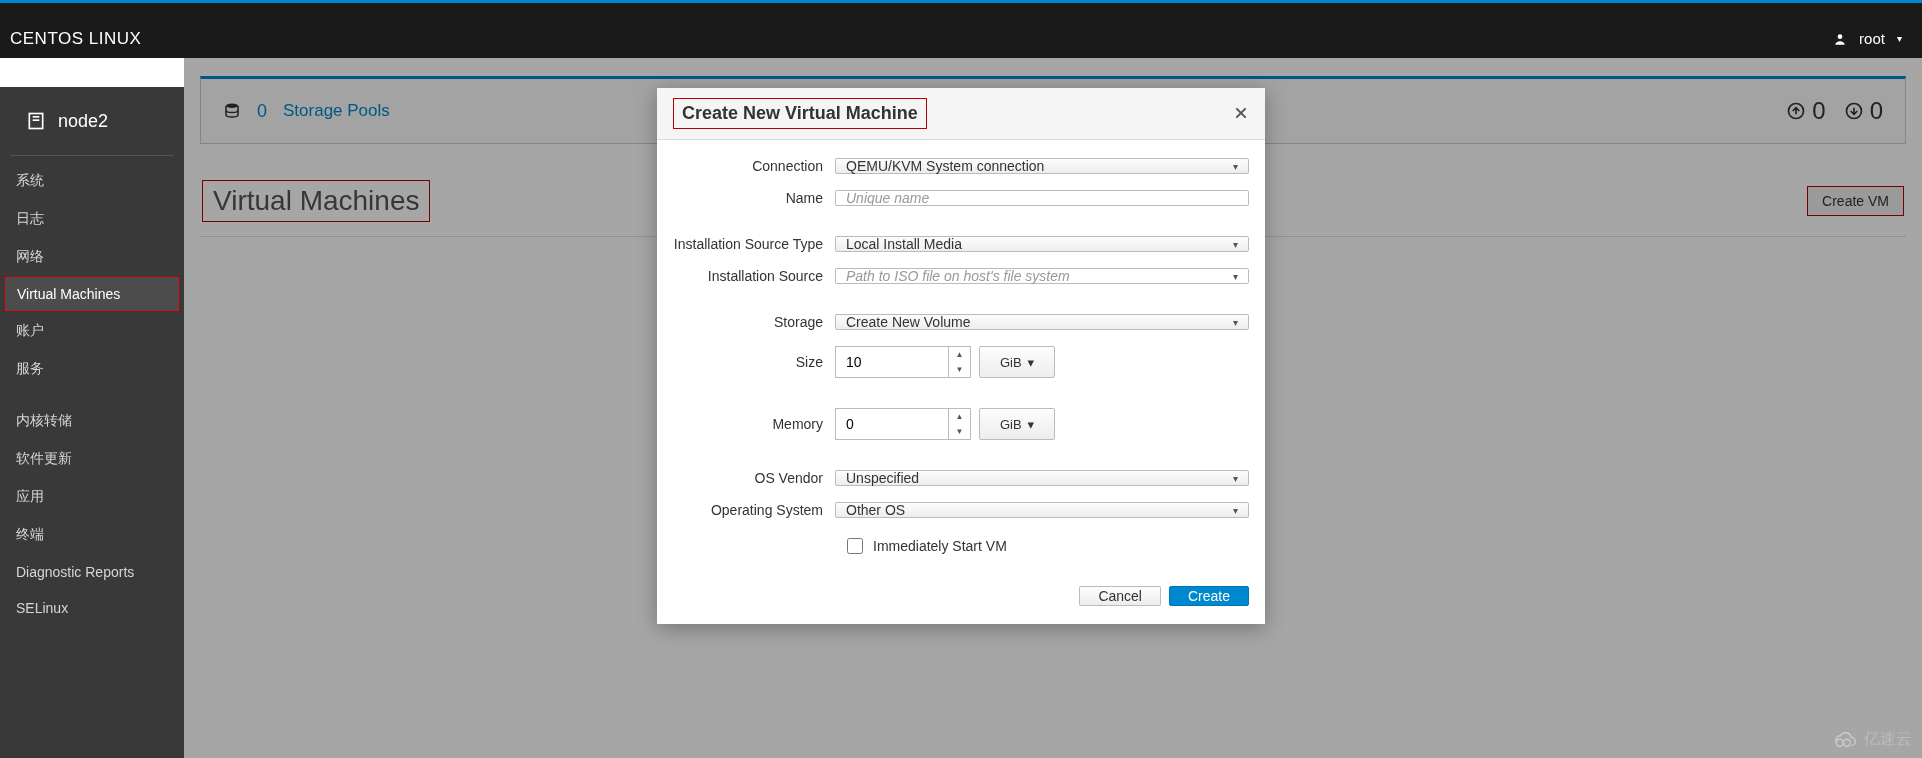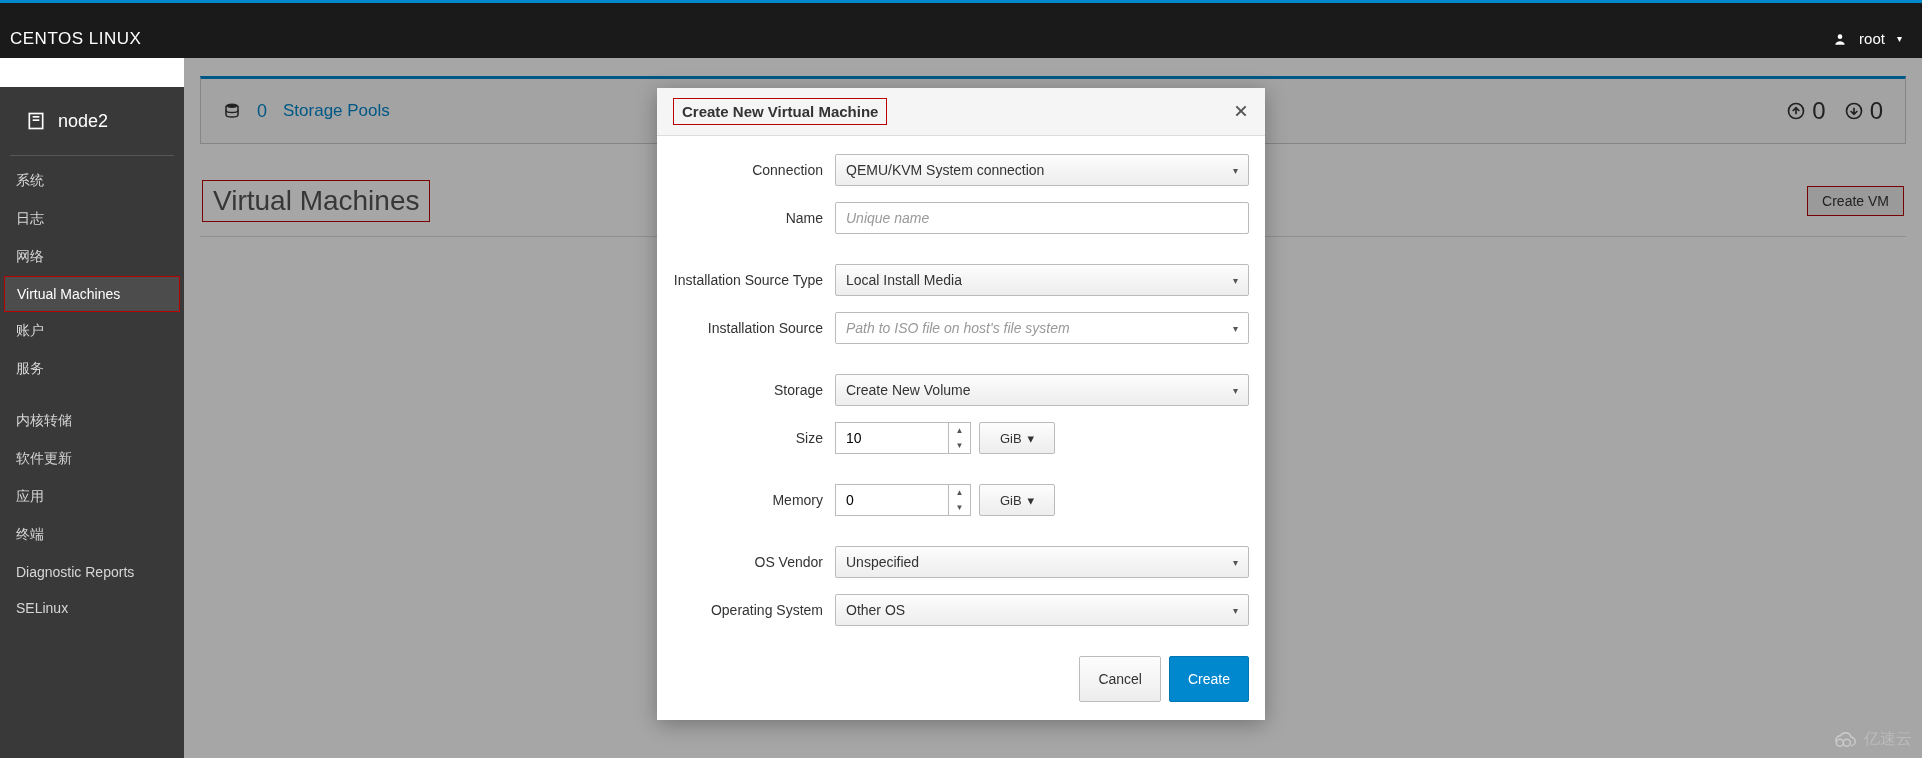--- a/index.html
+++ b/index.html
@@ -21,40 +21,40 @@
   .pools-left .count { color:#0088ce; font-size:18px;}
   .pools-right { display:flex; align-items:center; gap:18px; color:#333; font-size:24px;}
   .pools-right .stat { display:flex; align-items:center; gap:6px;}
   .vm-header { display:flex; align-items:center; justify-content: space-between; margin-top: 36px; padding: 0 2px 14px; border-bottom: 1px solid #ddd;}
   .vm-title { font-size: 28px; color:#555; padding:4px 10px; border:1px solid #b00;}
   .create-vm-btn { border:1px solid #b00; background:#ededed; color:#333; padding:6px 14px; font-size:14px; cursor:pointer;}
   
   .overlay { position:absolute; inset:0; background:rgba(0,0,0,0.35); }
   .modal { position:absolute; left:50%; top:88px; transform:translateX(-50%); width:608px; background:#fff; box-shadow:0 4px 20px rgba(0,0,0,.3); }
   .modal-header { display:flex; align-items:center; justify-content:space-between; padding:10px 16px; background:#f5f5f5; border-bottom:1px solid #ddd;}
-  .modal-title { font-weight:700; font-size:15px; padding:4px 8px; border:1px solid #b00;}
+  .modal-title { font-weight:700; font-size:18px; padding:4px 8px; border:1px solid #b00;}
   .modal-close { font-size:22px; color:#666; cursor:pointer; background:none; border:none;}
   .modal-body { padding:18px 16px 0; }
   .form-row { display:flex; align-items:center; margin-bottom:16px; }
   .form-label { width:162px; text-align:right; padding-right:12px; color:#333; font-size:14px;}
   .form-ctrl { flex:1; display:flex; gap:8px; align-items:center;}
-  .select, .input { width:100%; height:32px; border:1px solid #bbb; border-radius:2px; padding:0 10px; font-size:14px; background:#fff;}
+  .select, .input { width:100%; height:16px; border:1px solid #bbb; border-radius:2px; padding:0 10px; font-size:14px; background:#fff;}
   .select { background:linear-gradient(#fdfdfd,#ededed); display:flex; align-items:center; justify-content:space-between; cursor:pointer;}
   .select.flat { background:#fff;text-align:center; }
   .select .chev { font-size:10px; color:#555;}
   .input::placeholder { font-style:italic; color:#999;}
   .spin { position:relative; width:136px;}
   .spin input { width:100%; height:32px; border:1px solid #bbb; padding:0 10px; font-size:14px;}
   .spin .btns { position:absolute; right:1px; top:1px; bottom:1px; width:22px; display:flex; flex-direction:column; border-left:1px solid #bbb;}
   .spin .btns div { flex:1; display:flex; align-items:center; justify-content:center; font-size:8px; color:#555; cursor:pointer;}
   .unit { width:76px; height:32px; border:1px solid #bbb; background:linear-gradient(#fdfdfd,#ededed); display:flex; align-items:center; justify-content:center; gap:6px; font-size:13px; cursor:pointer; border-radius:2px;}
   .check-row { margin-left:174px; display:flex; align-items:center; gap:10px; padding:4px 0 18px;}
   .check-row input { width:16px; height:16px;}
   .modal-footer { display:flex; justify-content:flex-end; gap:8px; padding:14px 16px 18px;}
-  .btn { height:46px; padding:0 18px; font-size:14px; border-radius:2px; cursor:pointer; border:1px solid #bbb; background:linear-gradient(#fdfdfd,#ededed); color:#333;}
+  .btn { height:20px; padding:0 18px; font-size:14px; border-radius:2px; cursor:pointer; border:1px solid #bbb; background:linear-gradient(#fdfdfd,#ededed); color:#333;}
   .btn.primary { background:#0088ce; color:#fff; border-color:#0077b3;}
   .watermark { position:absolute; right:10px; bottom:8px; color:#bbb; font-size:16px; display:flex; align-items:center; gap:6px;}
   .db-icon { width:18px; height:18px; }
 </style>
 </head>
 <body>
 
 <div class="topbar">
   <div class="brand">CENTOS LINUX</div>
   <div class="user">
@@ -229,20 +229,24 @@
     </div>
     <div class="form-row">
       <div class="form-label">Operating System</div>
       <div class="form-ctrl">
         <div class="select">
           <span>Other OS</span>
           <span class="chev">▾</span>
         </div>
       </div>
     </div>
+    <div class="check-row">
+      <input type="checkbox" style="">
+      <span>Immediately Start VM</span>
+    </div>
   </div>
   <div class="modal-footer">
     <button class="btn">Cancel</button>
     <button class="btn primary">Create</button>
   </div>
 </div>
 
 <div class="watermark">
   <svg width="28" height="18" viewBox="0 0 40 24" fill="none" stroke="#ccc" stroke-width="2">
       <path d="M30 20a6 6 0 0 0 0-12 8 8 0 0 0-15-2 6 6 0 0 0-5 10"></path>

